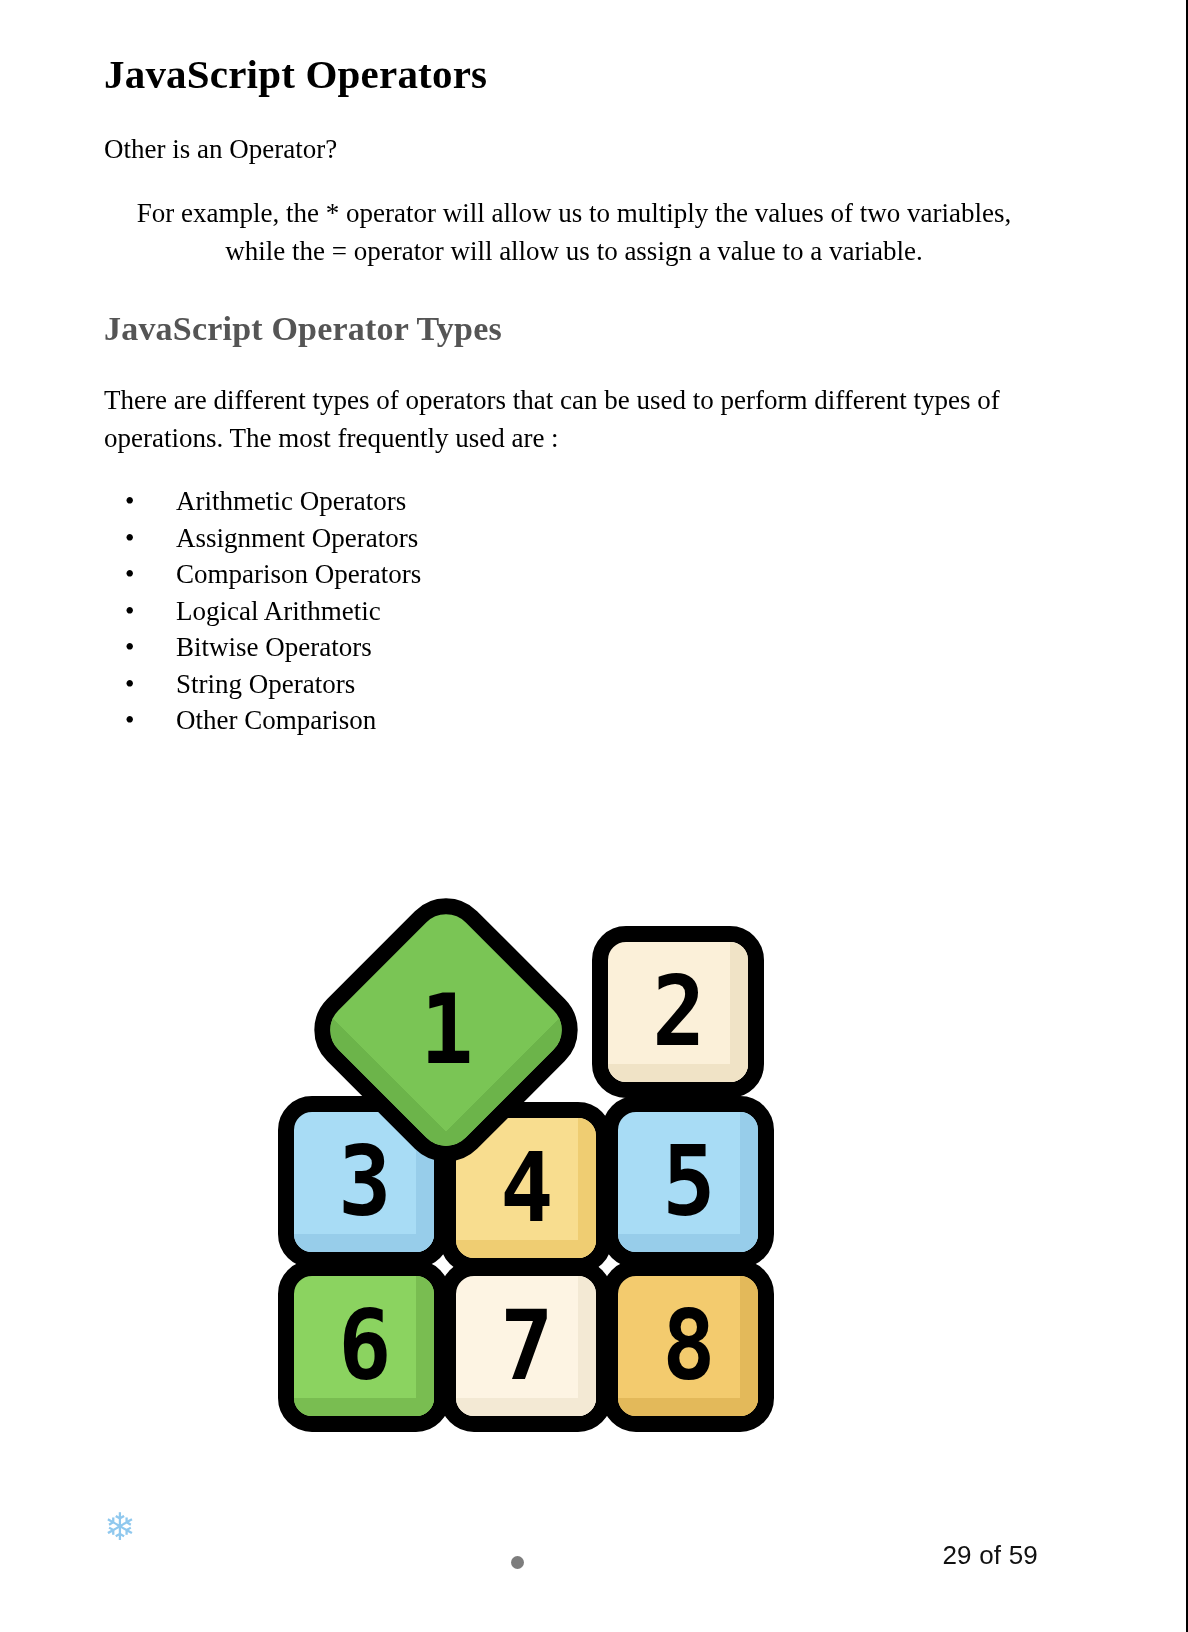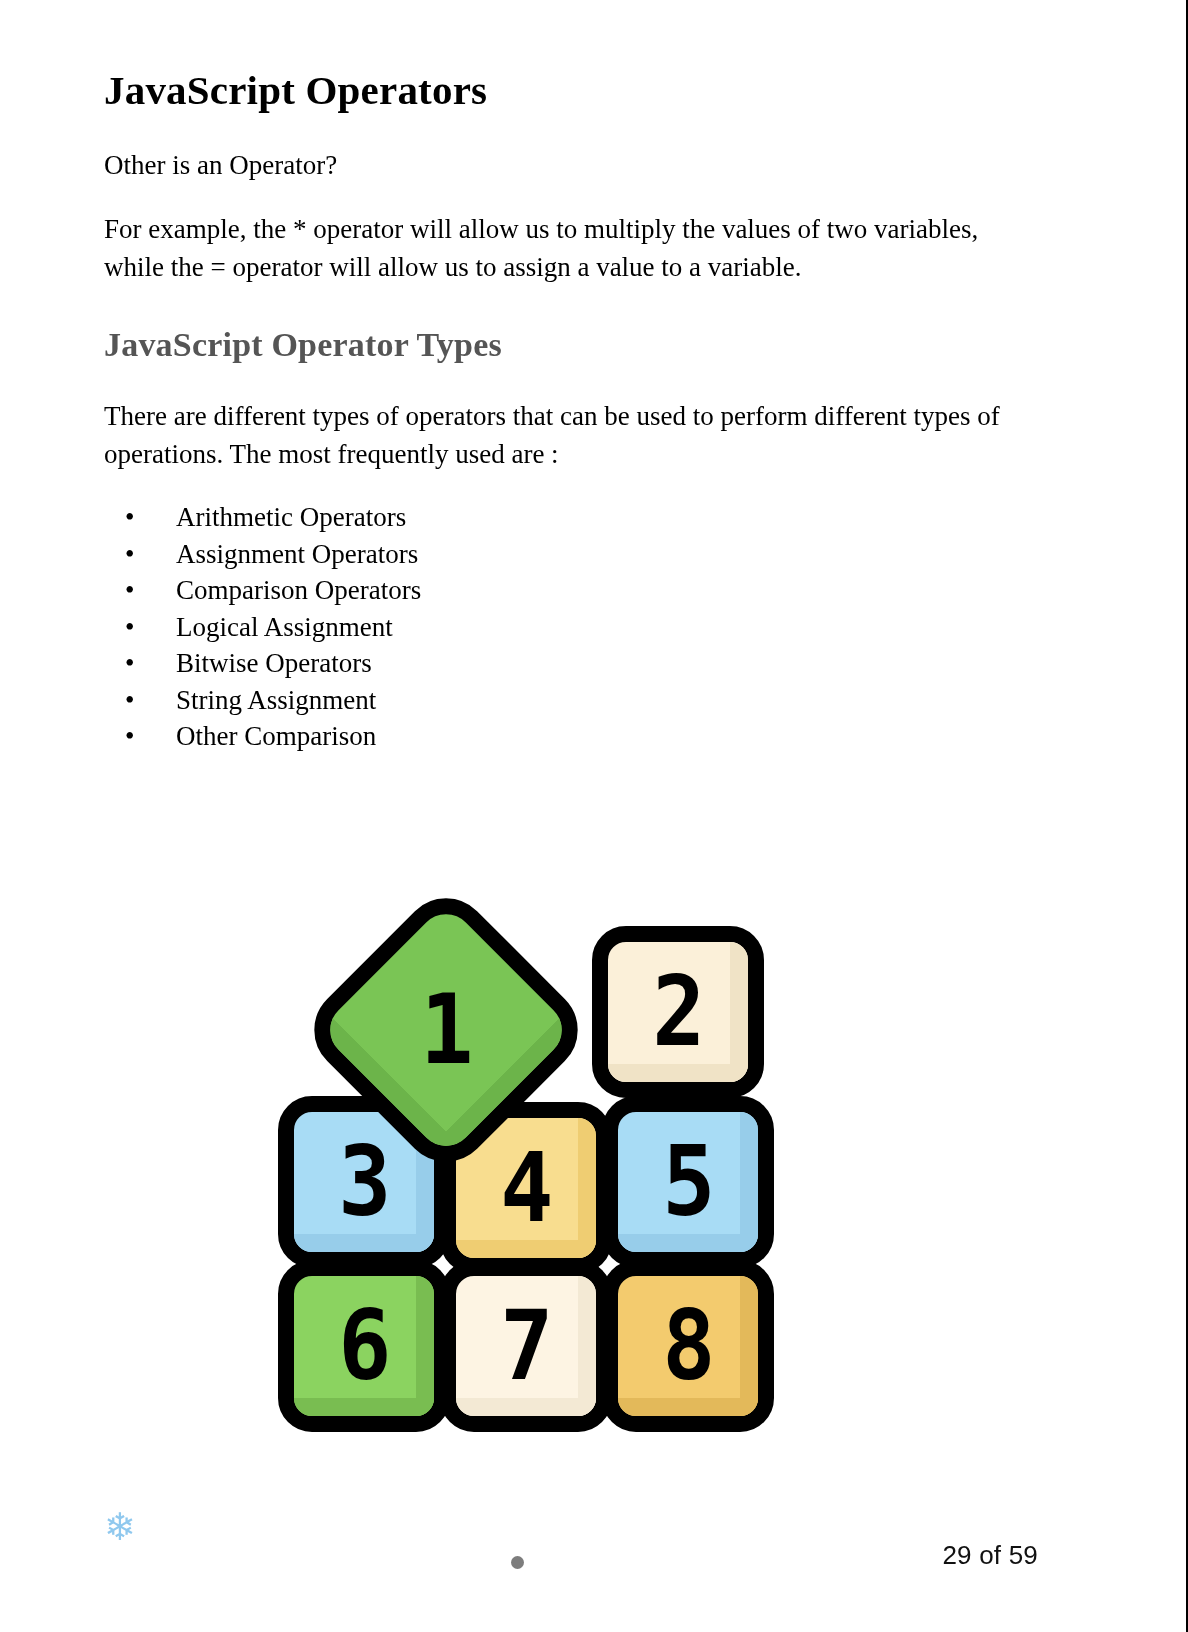--- a/index.html
+++ b/index.html
@@ -42,21 +42,21 @@
     top: 52px;
     width: 940px;
   }
 
   h1.doc-title {
     font-family: "Liberation Serif", "DejaVu Serif", serif;
     font-weight: bold;
     font-size: 41px;
     line-height: 1.1;
     letter-spacing: 0.2px;
-    margin: 16px 0 34px 0;
+    margin: 0 0 34px 0;
     color: #000;
   }
 
   h2.sub-title {
     font-family: "Liberation Serif", "DejaVu Serif", serif;
     font-weight: bold;
     font-size: 34px;
     line-height: 1.1;
     margin: 38px 0 34px 0;
     color: #555555;
@@ -65,21 +65,21 @@
 
   p.body-text {
     font-family: "Liberation Serif", "DejaVu Serif", serif;
     font-size: 27px;
     line-height: 1.40;
     margin: 0 0 26px 0;
     color: #000;
     font-stretch: condensed;
     transform-origin: left top;
   }
-  p.body-text.tight { margin-bottom: 40px; }
+  p.body-text.tight { margin-bottom: 40px; text-align: center; }
 
   ul.operator-list {
     list-style: none;
     margin: 24px 0 0 0;
     padding: 0;
   }
   ul.operator-list li {
     position: relative;
     font-family: "Liberation Serif", "DejaVu Serif", serif;
     font-size: 27px;
@@ -205,29 +205,29 @@
       <li>
         <span class="bullet">•</span>
         <span>Assignment Operators</span>
       </li>
       <li>
         <span class="bullet">•</span>
         <span>Comparison Operators</span>
       </li>
       <li>
         <span class="bullet">•</span>
-        <span>Logical Assignment</span>
+        <span>Logical Arithmetic</span>
       </li>
       <li>
         <span class="bullet">•</span>
         <span>Bitwise Operators</span>
       </li>
       <li>
         <span class="bullet">•</span>
-        <span>String Assignment</span>
+        <span>String Operators</span>
       </li>
       <li>
         <span class="bullet">•</span>
         <span>Other Comparison</span>
       </li>
     </ul>
 
   </div>
 
   <div class="tiles-figure">

